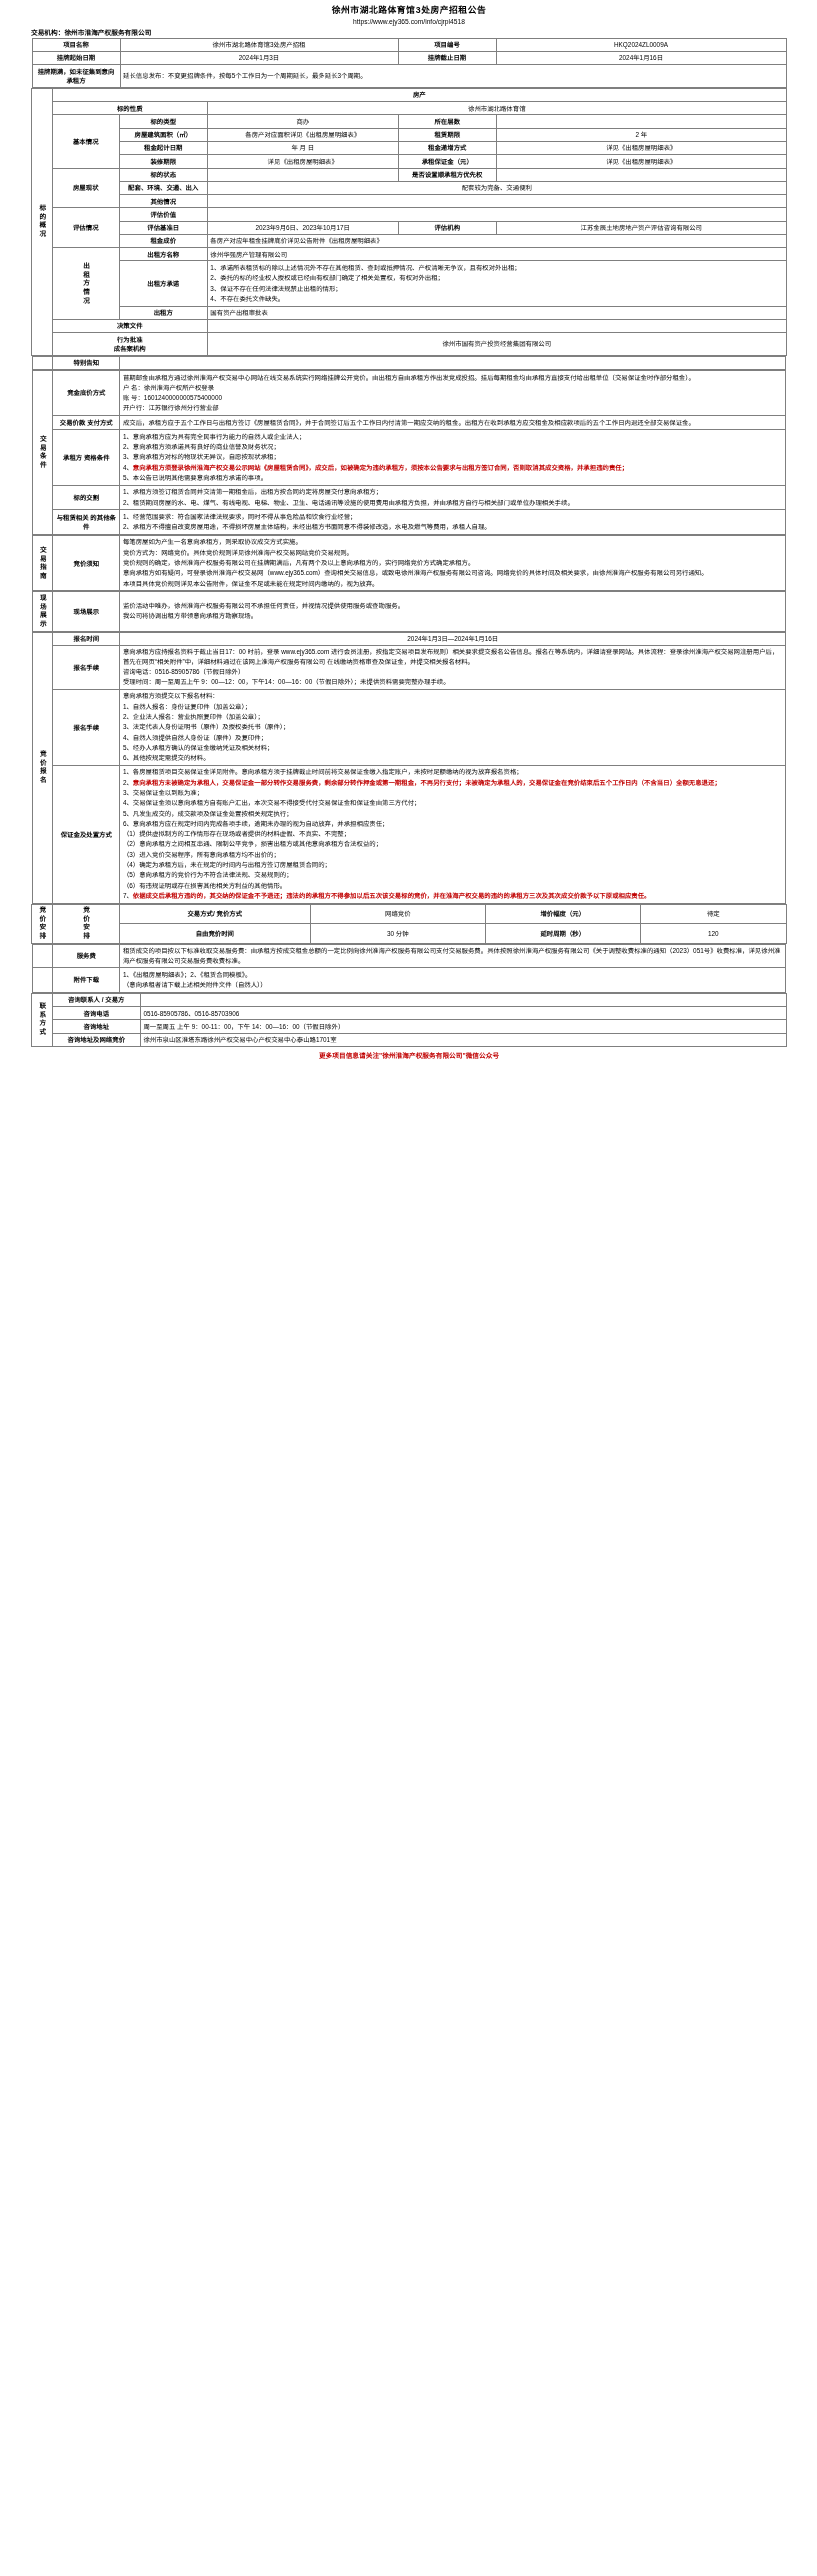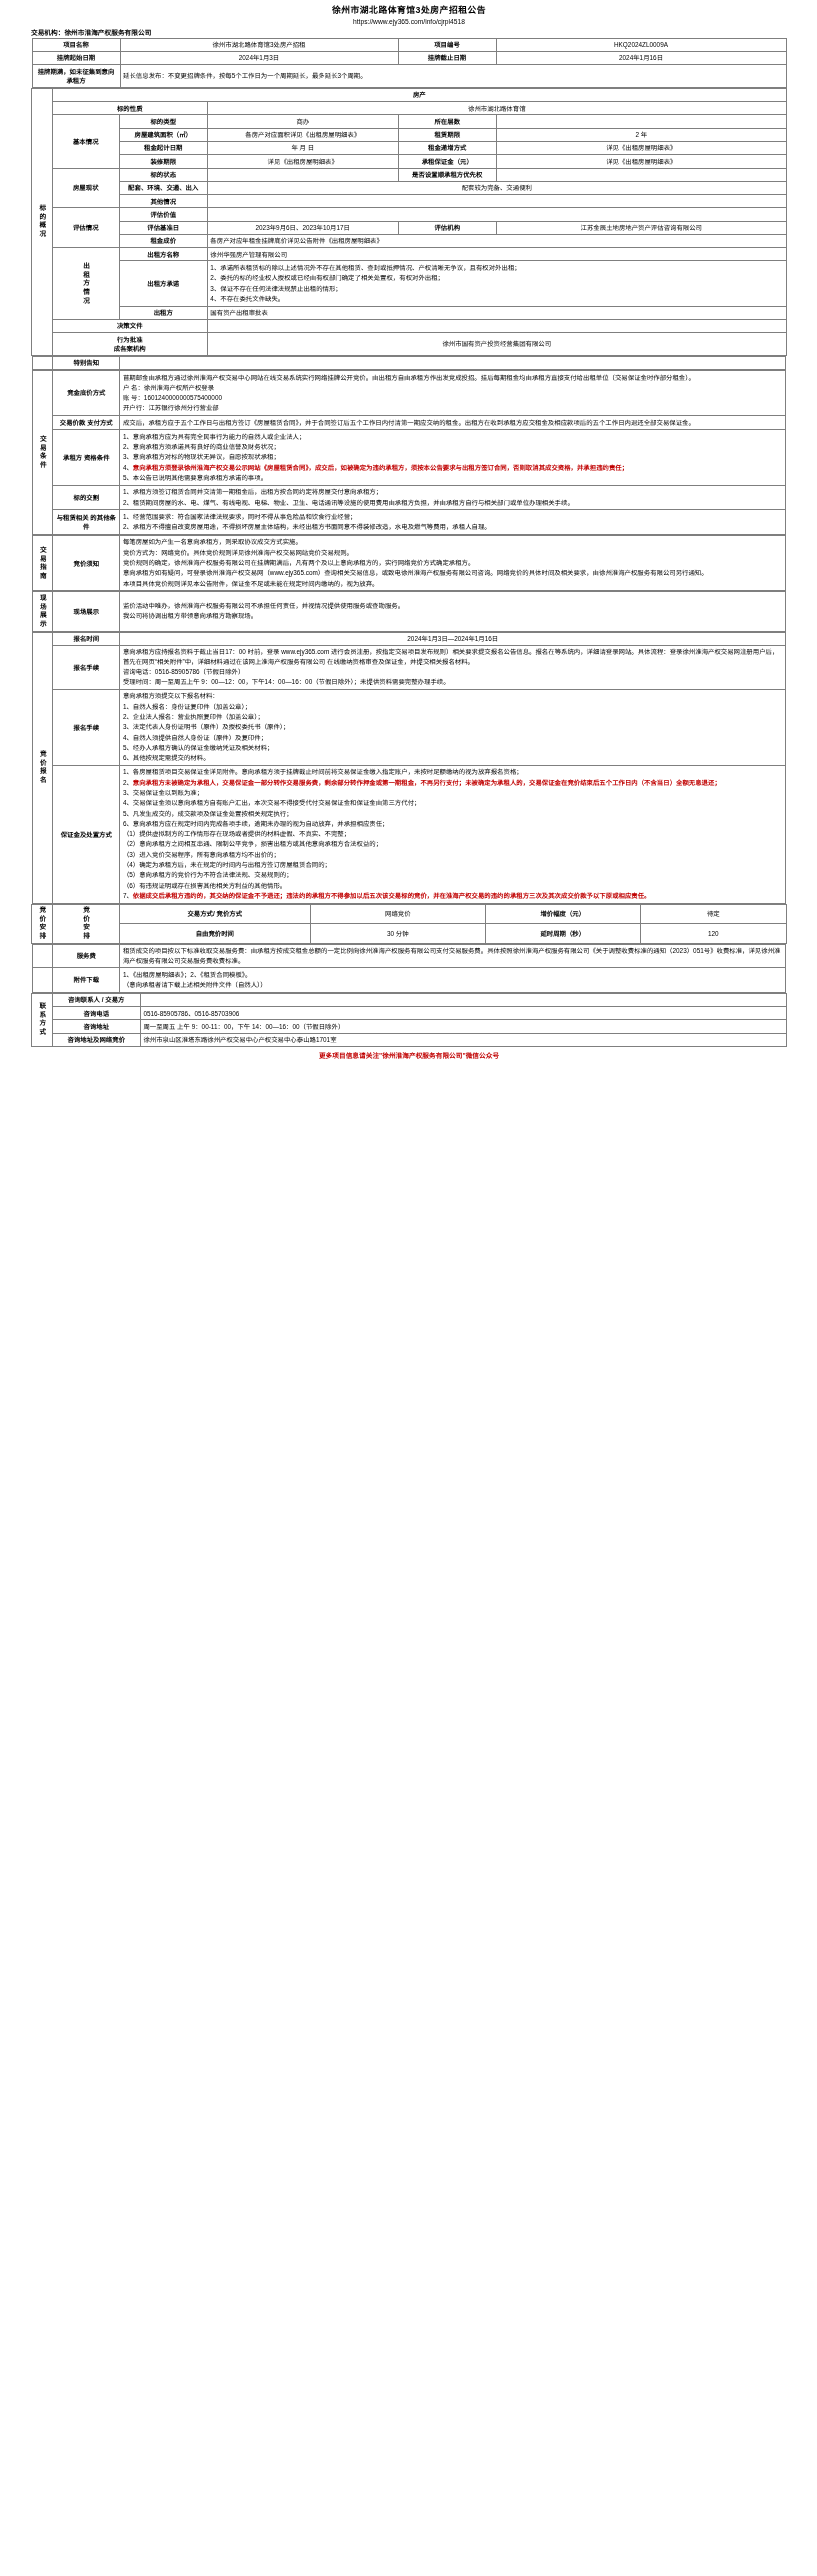--- a/index.html
+++ b/index.html
@@ -5,21 +5,21 @@
 <style>
   html,body{margin:0;padding:0;background:#ffffff;}
   body{
     font-family:"Liberation Sans","DejaVu Sans",sans-serif;
     color:#000;
     width:818px;
     font-size:6.7px;
   }
   .page{width:818px;margin:0 auto;padding:0;box-sizing:border-box;}
   .hdr{text-align:center;padding-top:3.1px;}
-  .hdr .title{font-size:8.8px;font-weight:bold;letter-spacing:0.5px;}
+  .hdr .title{font-size:8.8px;font-weight:bold;letter-spacing:0.5px;font-family:Liberation Mono, monospace;}
   .hdr .url{font-size:6.7px;margin-top:1.5px;}
   .meta{margin:2.1px 0 1px 31px;font-size:6.7px;font-weight:bold;}
   table{border-collapse:collapse;width:754px;margin:0 auto;table-layout:fixed;}
   td,th{border:0.5px solid #7f7f7f;padding:1.5px 2.6px;vertical-align:middle;font-size:6.4px;line-height:1.45;}
   .c{text-align:center;}
   .l{text-align:left;}
   .b{font-weight:bold;}
   .vert{
     writing-mode:vertical-rl;
     text-orientation:upright;

